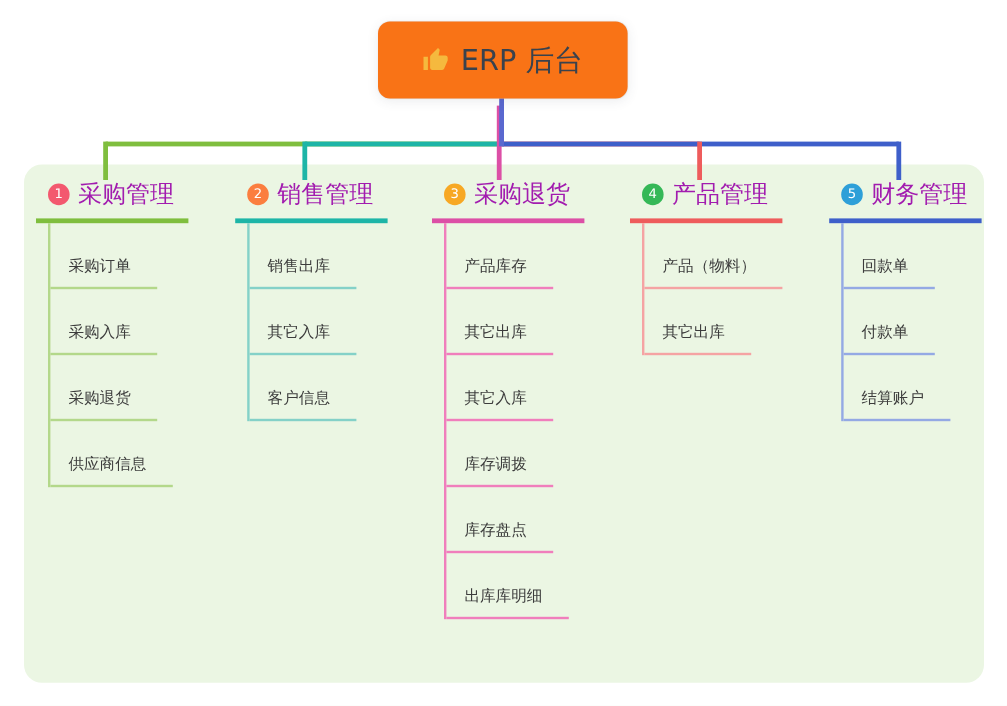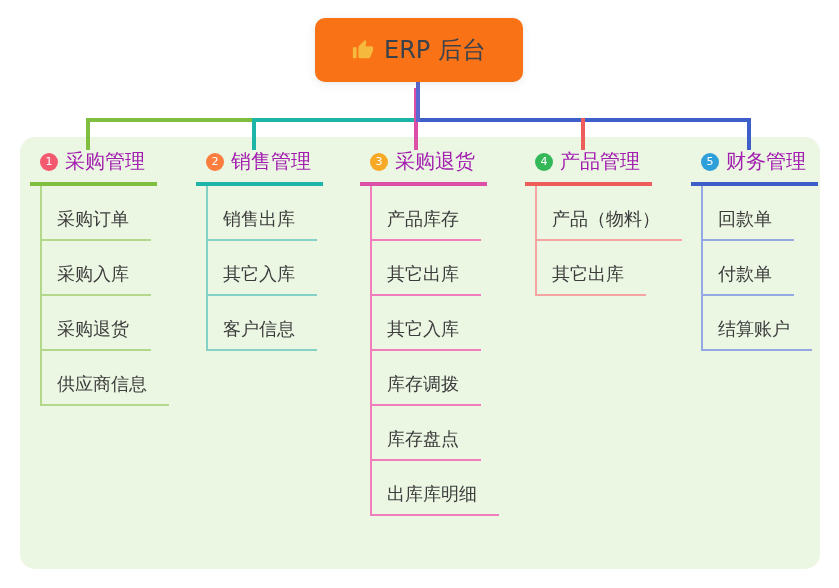--- a/index.html
+++ b/index.html
@@ -37,21 +37,21 @@
   .branch-label { font-size:20px; font-weight:500; color:#a21caf; white-space:nowrap; }
   ul.children {
     list-style:none; margin:0 0 0 10px; padding:0;
     border-left:2.5px solid var(--light); width:fit-content;
   }
   ul.children li {
     height:55px; box-sizing:border-box; width:fit-content; min-width:70px;
     display:flex; align-items:flex-end; padding:0 22px 8px 15px;
     border-bottom:2.5px solid var(--light);
   }
-  ul.children li span { font-size:18px; color:#3c3c3c; white-space:nowrap; }
+  ul.children li span { font-size:13px; color:#3c3c3c; white-space:nowrap; }
 </style>
 </head>
 <body>
 
 <div class="canvas">
 
   <div class="container-bg" style="background: rgb(235, 246, 227);"></div>
 
   <div class="root-card">
     <span class="thumb">

